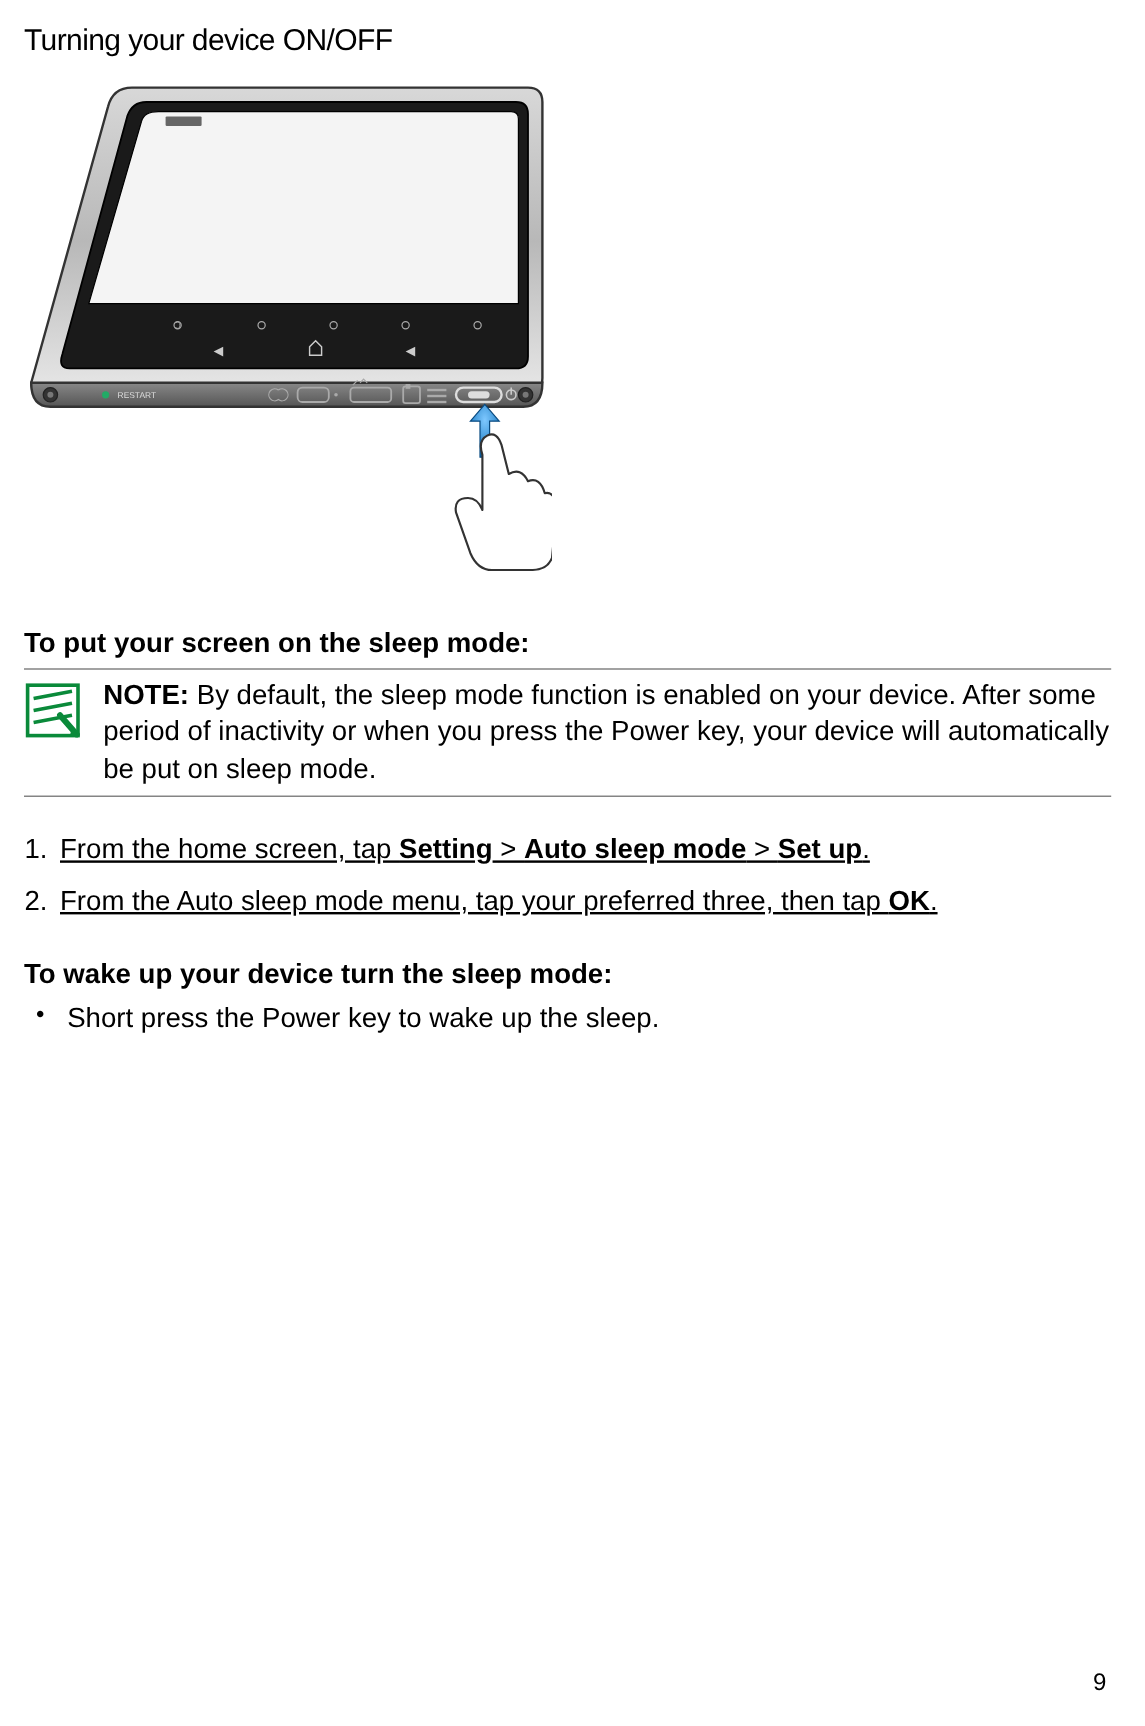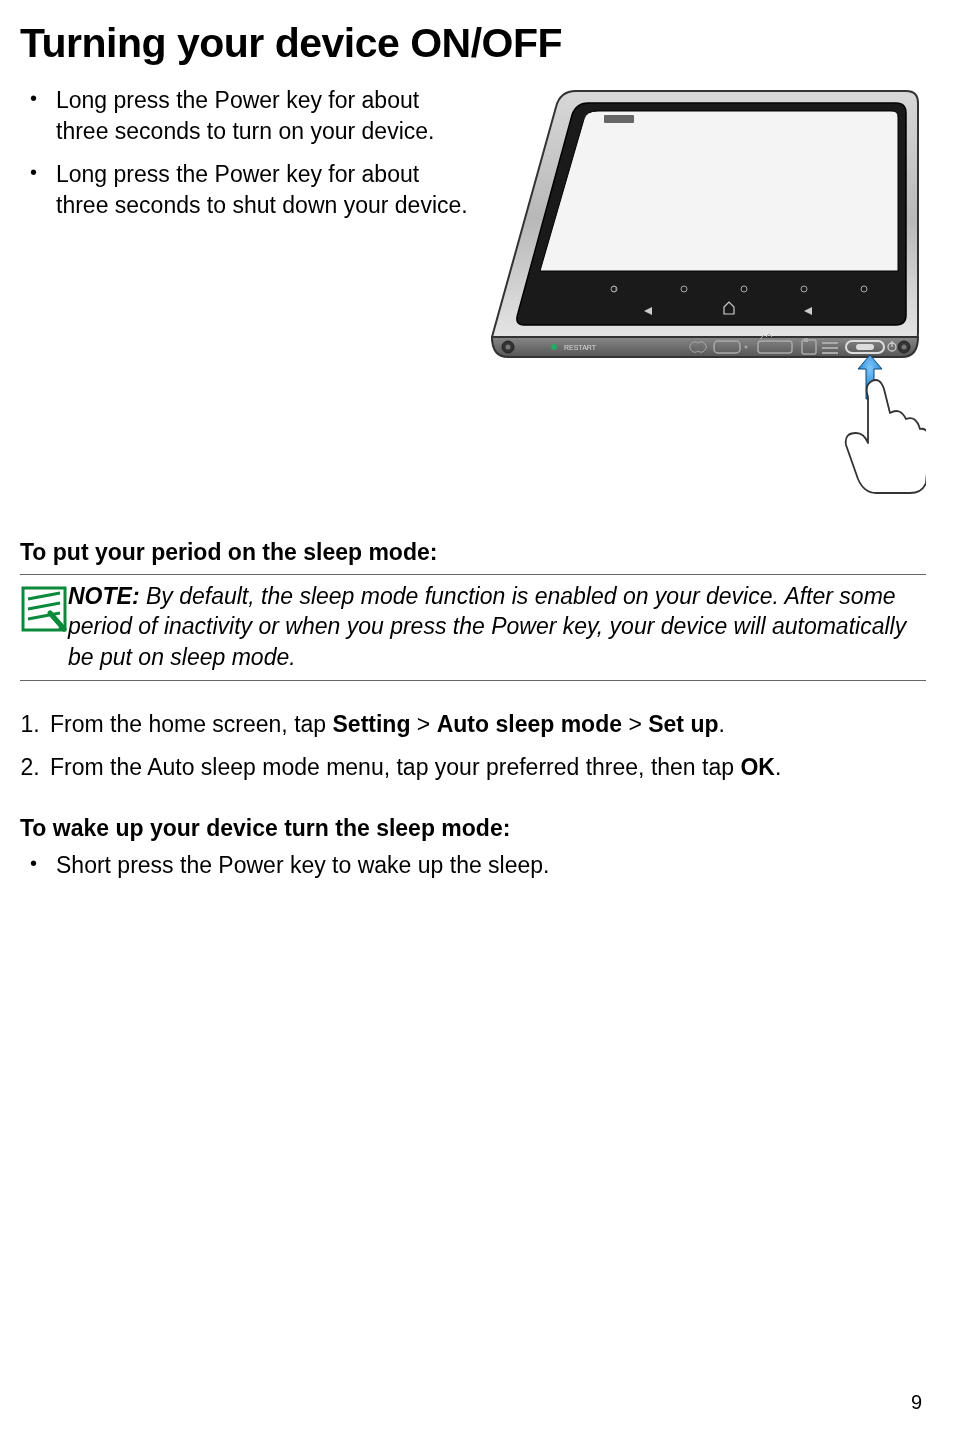--- a/index.html
+++ b/index.html
@@ -6,22 +6,22 @@
   body {
     font-family: "Segoe UI", "Myriad Pro", Arial, sans-serif;
     width: 954px;
     height: 1438px;
     background: #fff;
     color: #000;
     padding: 20px 28px 20px 20px;
     position: relative;
   }
   h1.page-title {
-    font-size: 41px;
-    font-weight: 700;
+    font-size: 25px;
+    font-weight: 400;
     margin-bottom: 18px;
     letter-spacing: -0.5px;
   }
   .top-row {
     display: flex;
     gap: 10px;
     margin-bottom: 40px;
   }
   .top-left {
     flex: 1;
@@ -50,37 +50,38 @@
   }
   h3.section-sub {
     font-size: 23px;
     font-weight: 700;
     margin-bottom: 8px;
   }
   .note-block {
     border-top: 1px solid #666;
     border-bottom: 1px solid #666;
     display: flex;
+    gap: 18px;
     padding: 6px 0 8px 0;
     margin-bottom: 28px;
     align-items: flex-start;
-    font-style: italic;
   }
   .note-icon {
     flex-shrink: 0;
     margin-top: 4px;
   }
   .note-text {
     font-size: 23px;
     line-height: 1.32;
   }
   ol.steps {
     list-style: decimal;
     padding-left: 26px;
     margin-bottom: 32px;
+    text-decoration: underline;
   }
   ol.steps li {
     font-size: 23px;
     line-height: 1.35;
     margin-bottom: 12px;
     padding-left: 4px;
   }
   .page-number {
     position: absolute;
     bottom: 24px;
@@ -89,26 +90,20 @@
   }
   .b { font-weight: 700; }
   .device-svg { width: 440px; height: 410px; }
 </style>
 </head>
 <body>
 
 <h1 class="page-title">Turning your device ON/OFF</h1>
 
 <div class="top-row">
-  <div class="top-left">
-    <ul class="bullets">
-      <li>Long press the Power key for about three seconds to turn on your device.</li>
-      <li>Long press the Power key for about three seconds to shut down your device.</li>
-    </ul>
-  </div>
   <div class="top-right">
     <svg class="device-svg" viewBox="0 0 440 410">
 
       <defs>
         <linearGradient id="bezelGrad" x1="0" y1="0" x2="0" y2="1">
           <stop offset="0%" stop-color="#d8d8d8"></stop>
           <stop offset="50%" stop-color="#b8b8b8"></stop>
           <stop offset="100%" stop-color="#e8e8e8"></stop>
         </linearGradient>
         <linearGradient id="bottomPanel" x1="0" y1="0" x2="0" y2="1">
@@ -187,21 +182,21 @@
                  Q 378 408 372 394
                  L 360 360
                  Q 358 348 370 348
                  Q 378 348 382 358
                  Z"></path>
       </g>
     </svg>
   </div>
 </div>
 
-<h3 class="section-sub">To put your period on the sleep mode:</h3>
+<h3 class="section-sub">To put your screen on the sleep mode:</h3>
 
 <div class="note-block">
   <div class="note-icon">
     <svg width="48" height="48" viewBox="0 0 48 48">
       <rect x="3" y="3" width="42" height="42" fill="none" stroke="#0a8a3a" stroke-width="3"></rect>
       <path d="M 8 14 L 40 8 M 8 24 L 40 18 M 8 34 L 40 28" stroke="#0a8a3a" stroke-width="3" fill="none"></path>
       <path d="M 30 28 L 44 44" stroke="#0a8a3a" stroke-width="5" stroke-linecap="round"></path>
       <path d="M 40 38 L 46 46 L 38 46 Z" fill="#0a8a3a"></path>
     </svg>
   </div>

